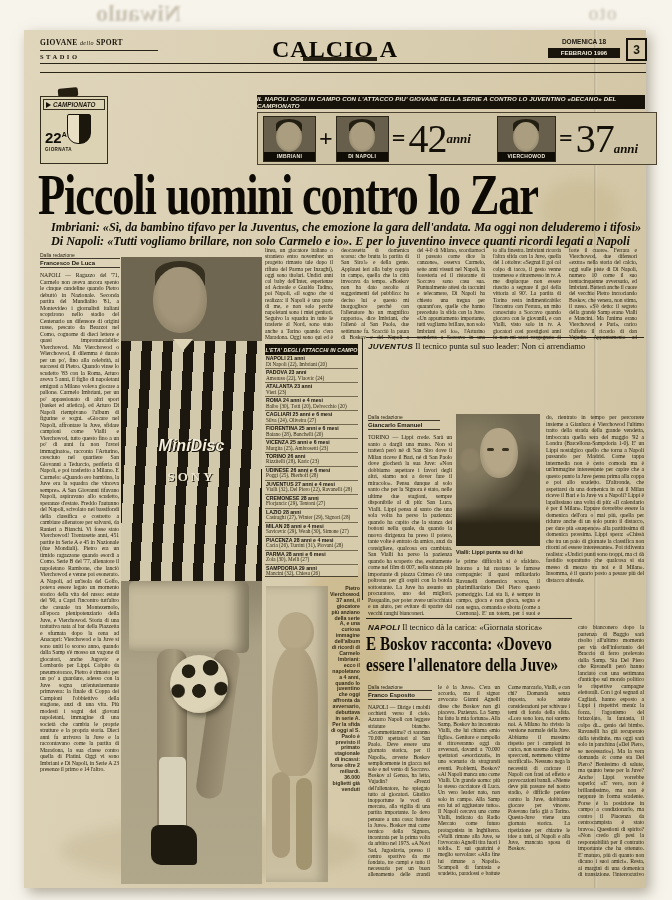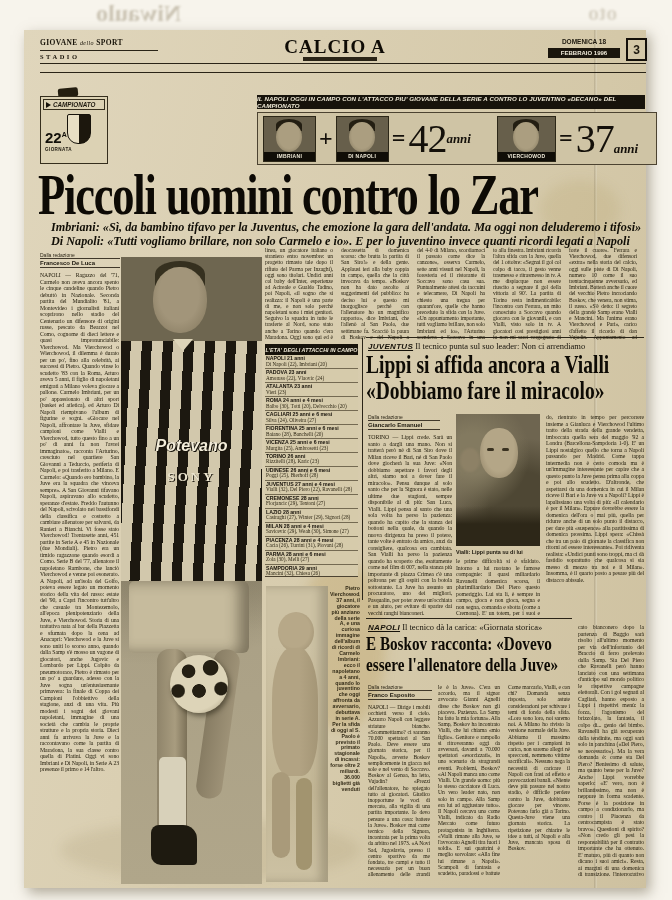--- a/index.html
+++ b/index.html
@@ -19,26 +19,26 @@
   .bt{font-size:5.8px;line-height:6.5px;text-align:justify;color:#26200f;overflow:hidden;
       letter-spacing:-.1px;}
   .bt2{font-size:5.6px;line-height:6.2px;text-align:justify;color:#26200f;overflow:hidden;
       letter-spacing:-.1px;}
   .byline{font-family:"Liberation Sans",sans-serif;}
   .byline .lbl{font-size:5px;color:#2a2415;}
   .byline .nm{font-size:6px;font-weight:bold;border-top:.5px solid #40382а;}
   .byline .nm{border-top:.5px solid #40382a;border-bottom:.5px solid #40382a;padding:1px 0;}
   .masthead{font-size:7.5px;font-weight:bold;letter-spacing:.4px;color:#181308;}
   .masthead i{font-weight:normal;font-size:6px;}
-  .calcioa{font-size:19px;font-weight:bold;letter-spacing:1px;text-align:center;color:#0e0b05;}
+  .calcioa{font-size:24px;font-weight:bold;letter-spacing:1px;text-align:center;color:#0e0b05;}
   .headline{font-size:57px;font-weight:bold;white-space:nowrap;letter-spacing:-1.5px;
             transform:scaleX(.78);transform-origin:0 50%;color:#0d0a05;}
   .deck{font-size:12.2px;font-weight:bold;font-style:italic;color:#120f07;white-space:nowrap;margin-left:13px;}
   .kick{font-size:8.5px;color:#16120a;white-space:nowrap;}
-  .kick b{font-family:"Liberation Sans",sans-serif;font-style:italic;font-size:8px;letter-spacing:.3px;text-decoration:underline;}
+  .kick b{font-family:"Liberation Sans",sans-serif;font-style:italic;font-size:8px;letter-spacing:.3px;}
   .h2a{font-size:25px;line-height:26px;font-weight:bold;white-space:nowrap;
        transform:scaleX(.78);transform-origin:0 0;color:#0e0b05;}
   .h2b{font-size:18.5px;line-height:21px;font-weight:bold;white-space:nowrap;
        transform:scaleX(.82);transform-origin:0 0;color:#0e0b05;}
   .banner{background:#17130b;color:#efe9d6;font-family:"Liberation Sans",sans-serif;
           font-weight:bold;font-style:italic;font-size:6.2px;display:flex;align-items:center;
           justify-content:center;letter-spacing:.1px;}
   .strip{background:#cfc4a5;border:1px solid #4c4331;display:flex;align-items:center;padding:0 5px;}
   .thumb{width:51px;height:44px;background:#675f4b;position:relative;overflow:hidden;
          border:1px solid #2c2718;flex:none;}
@@ -163,21 +163,21 @@
     <div class="lbl">Dalla redazione</div>
     <div class="nm">Francesco De Luca</div>
   </div>
   <div class="abs bt" style="left:40px;top:272px;width:79px;height:604px;">NAPOLI — Ragazzo del '71, Carmelo non aveva ancora spento le cinque candeline quando Pietro debuttò in Nazionale. Seconda partita del Mundialito '81, a Montevideo i giornalisti italiani scoprirono nello stadio del Centenario un difensore di origini russe, pescato da Bearzot nel Como, cognome di dieci lettere e quasi impronunciabile: Vierchowod. Ma Vierchowod o Wierchowod, il dilemma è durato per un po', fino alla celebrità, ai successi di Pietro. Quando vinse lo scudetto '83 con la Roma, Arturo aveva 5 anni, il figlio di napoletani emigrati a Milano voleva giocare a pallone. Carmelo Imbriani, per un po' appassionato di altri sport (basket ed atletica), ed Arturo Di Napoli riempivano l'album di figurine e sogni. «Giocare nel Napoli, affrontare la Juve, sfidare campioni come Vialli e Vierchowod, tutto questo fino a un po' di anni fa non l'avrei immaginato», racconta l'Arturino, cresciuto nel quartiere San Giovanni a Teduccio, periferia di Napoli, e poi trasferito a Milano. E Carmelo: «Quando ero bambino, la Juve era la squadra che vinceva sempre». A San Giovanni tifavano Napoli, aspiravano allo scudetto, speranze d'estate. Freddo l'autunno del Napoli, scivolato nei bassifondi della classifica e costretto a cambiare allenatore per salvarsi, da Ranieri a Bianchi. Vi fosse stato Vierchowod! Trentasette anni, 451 partite in Serie A e 45 in Nazionale (due Mondiali). Pietro era un timido ragazzone quando esordì a Como. Serie B del '77, allenatore il napoletano Rambone, che lanciò Vierchowod e venne poi esonerato. A Napoli, ad un'isola del Golfo, poteva essere legato un momento storico della vita del russo: estate del '90, a Capri l'incontro tutt'altro che casuale tra Montezemolo, all'epoca plenipotenziario della Juve, e Vierchowod. Storia di una trattativa nata al bar della Piazzetta e sfumata dopo la cena ad Anacapri: Vierchowod e la Juve si sono uniti lo scorso anno, quando dalla Samp s'è mosso un vagone di giocatori, anche Jugovic e Lombardo per Lippi. Colpito da pneumotorace, Pietro è rimasto per un po' a guardare, adesso con la Juve sogna un'entusiasmante primavera: la finale di Coppa dei Campioni l'obbiettivo della stagione, anzi di una vita. Più modesti i sogni dei giovani napoletani, immagine di una società che cambia le proprie strutture e la propria storia. Dieci anni fa arrivava la Juve e la raccontavano come la partita di Maradona, la sua classe contro quella di Platini. Oggi vi sono Imbriani e Di Napoli, in Serie A 23 presenze il primo e 14 l'altro.</div>
 
   <div class="abs photo" style="left:121px;top:257px;width:141px;height:627px;background:radial-gradient(circle at 20% 10%,#6e6650 0 25%,transparent 60%),radial-gradient(circle at 85% 8%,#756c55 0 20%,transparent 55%),linear-gradient(180deg,#a1977d 0 14%,#a89e84 40%,#b0a68a 100%);">
     <div style="position:absolute;left:34px;top:4px;width:50px;height:26px;border-radius:50% 50% 0 0;background:#35301f;"></div>
     <div style="position:absolute;left:32px;top:10px;width:54px;height:66px;border-radius:48%;background:radial-gradient(ellipse at 48% 42%,#a2957a 0 50%,#83775d 95%);"></div>
     <div style="position:absolute;left:0px;top:84px;width:141px;height:240px;background:repeating-linear-gradient(93deg,#1c1810 0 10px,#d2c8ac 10px 21px);"></div>
     <div style="position:absolute;left:52px;top:82px;width:20px;height:12px;background:#ddd4b8;clip-path:polygon(0 0,100% 0,50% 100%);"></div>
-    <div style="position:absolute;left:0px;top:180px;width:141px;text-align:center;font-style:italic;font-weight:bold;font-size:16px;color:#f3edda;text-shadow:1px 1px 0 #17130b,-1px 0 0 #17130b;font-family:'Liberation Sans',sans-serif;">Potevano</div>
+    <div style="position:absolute;left:0px;top:180px;width:141px;text-align:center;font-style:italic;font-weight:bold;font-size:16px;color:#f3edda;text-shadow:1px 1px 0 #17130b,-1px 0 0 #17130b;font-family:'Liberation Sans',sans-serif;">MiniDisc</div>
     <div style="position:absolute;left:0px;top:212px;width:141px;text-align:center;font-weight:bold;font-size:13px;letter-spacing:3px;color:#ece5cf;text-shadow:1px 1px 0 #17130b;">SONY</div>
     <div style="position:absolute;left:8px;top:324px;width:120px;height:72px;background:#c6bb9d;border-radius:6px;box-shadow:inset -10px 0 14px rgba(40,34,20,.45);"></div>
     <div style="position:absolute;left:36px;top:392px;width:30px;height:210px;border-radius:12px;background:linear-gradient(90deg,#8f846a,#a89c7f 60%,#7c7158);"></div>
     <div style="position:absolute;left:84px;top:392px;width:26px;height:150px;border-radius:12px;background:linear-gradient(90deg,#877c63,#9e9277);transform:rotate(8deg);"></div>
     <div style="position:absolute;left:38px;top:500px;width:27px;height:74px;background:#d8d1ba;border-radius:5px;"></div>
     <div style="position:absolute;left:30px;top:568px;width:46px;height:40px;background:#1e1a10;border-radius:8px 14px 4px 10px;"></div>
     <div style="position:absolute;left:49px;top:398px;width:58px;height:58px;border-radius:50%;background:radial-gradient(circle at 32% 28%,#241f13 11%,transparent 12.5%),radial-gradient(circle at 70% 22%,#241f13 12%,transparent 13.5%),radial-gradient(circle at 50% 62%,#241f13 14%,transparent 15.5%),radial-gradient(circle at 88% 58%,#241f13 10%,transparent 12%),radial-gradient(circle at 14% 62%,#241f13 10%,transparent 12%),radial-gradient(circle at 35% 30%,#ddd4b8 0 70%,#978c6f 100%);box-shadow:2px 3px 5px rgba(30,25,12,.5);"></div>
   </div>
 
   <div class="abs bt2" style="left:265px;top:247px;width:68px;height:93px;">linea, un giocatore italiano o straniero entro novembre: un progetto rimasto tale dopo il rifiuto del Parma per Inzaghi), oggi sono titolari. Undici anni col baby dell'Inter, esperienze ad Acireale e Gualdo Tadino, poi Napoli, «il sogno che si realizza: il Napoli è una parte di me, e non solo perché napoletani sono i miei genitori. Seguivo la squadra in tutte le trasferte al Nord, sono stato anche a Torino quando c'era Maradona. Oggi sono qui ed è bello», confida l'Arturino, pupillo di Moratti («dicono che il presidente dell'Inter, mio estimatore, abbia buttato la vi-</div>
@@ -281,24 +281,20 @@
   </div>
   <div class="abs capR" style="left:330px;top:586px;width:30px;height:208px;">Pietro Vierchowod, 37 anni, il giocatore più anziano della serie A, e una curiosa immagine dell'album di ricordi di Carmelo Imbriani: ecco il napoletano a 4 anni, quando lo juventino che oggi affronta da avversario, debuttava in serie A. Per la sfida di oggi al S. Paolo è previsto il primato stagionale di incassi: forse oltre 2 miliardi. 36.000 biglietti già venduti</div>
 
   <div class="abs rule" style="left:362px;top:338px;width:.7px;height:262px;"></div>
   <div class="abs rule" style="left:366px;top:337px;width:278px;height:.6px;"></div>
 
   <div class="abs kick" style="left:368px;top:341px;">
     <b>JUVENTUS</b>
     <span>Il tecnico punta sul suo leader: Non ci arrendiamo</span>
   </div>
-  <div class="abs" style="left:366px;top:352px;width:280px;height:58px;overflow:hidden;">
-    <div class="h2a">Lippi si affida ancora a Vialli</div>
-    <div class="h2a">«Dobbiamo fare il miracolo»</div>
-  </div>
   <div class="abs byline" style="left:368px;top:414px;width:72px;">
     <div class="lbl">Dalla redazione</div>
     <div class="nm">Giancarlo Emanuel</div>
   </div>
   <div class="abs bt" style="left:368px;top:434px;width:84px;height:182px;">TORINO — Lippi crede. Sarà un santo a dargli una mano. Non si tratterà però né di San Siro dove il Milan riceve il Bari, né di San Paolo dove giocherà la sua Juve: «Non dobbiamo aspettare i favori degli altri, siamo noi a dover fare il miracolo». Pensa dunque al solo santo che per la Signora è stato, nelle ultime due stagioni, sempre disponibile al di più: San Luca, Vialli. Lippi pensa al santo che una sola volta ha perso la pazienza: quando ha capito che la stanza dei bottoni nella quale, da quando la nuova dirigenza ha preso il potere, tante volte è entrato da amico, anzi da consigliere, qualcosa era cambiata. San Vialli ha perso la pazienza quando ha scoperto che, esattamente come nel film di 007, nella stanza più importante di piazza Crimea c'è una poltrona per gli ospiti con la botola sottostante. La Juve ha assunto un procuratore, uno dei migliori, Pasqualin, per poter avere un'occhiata e un aiuto, per evitare di sparire dai vecchi ranghi bianconeri.</div>
 
   <div class="abs photo" style="left:456px;top:414px;width:84px;height:132px;background:radial-gradient(circle at 20% 30%,#837a60 0 18%,transparent 50%),radial-gradient(circle at 80% 70%,#4e4734 0 30%,transparent 60%),#6e6550;">
     <div style="position:absolute;left:4px;top:34px;width:20px;height:24px;border-radius:50%;background:#8d8166;filter:blur(1px);"></div>
     <div style="position:absolute;left:24px;top:14px;width:38px;height:50px;border-radius:48%;background:radial-gradient(ellipse at 50% 40%,#b4a687 0 55%,#8d7f63 100%);"></div>
     <div style="position:absolute;left:31px;top:34px;width:7px;height:3px;background:#3a3221;border-radius:2px;"></div>

